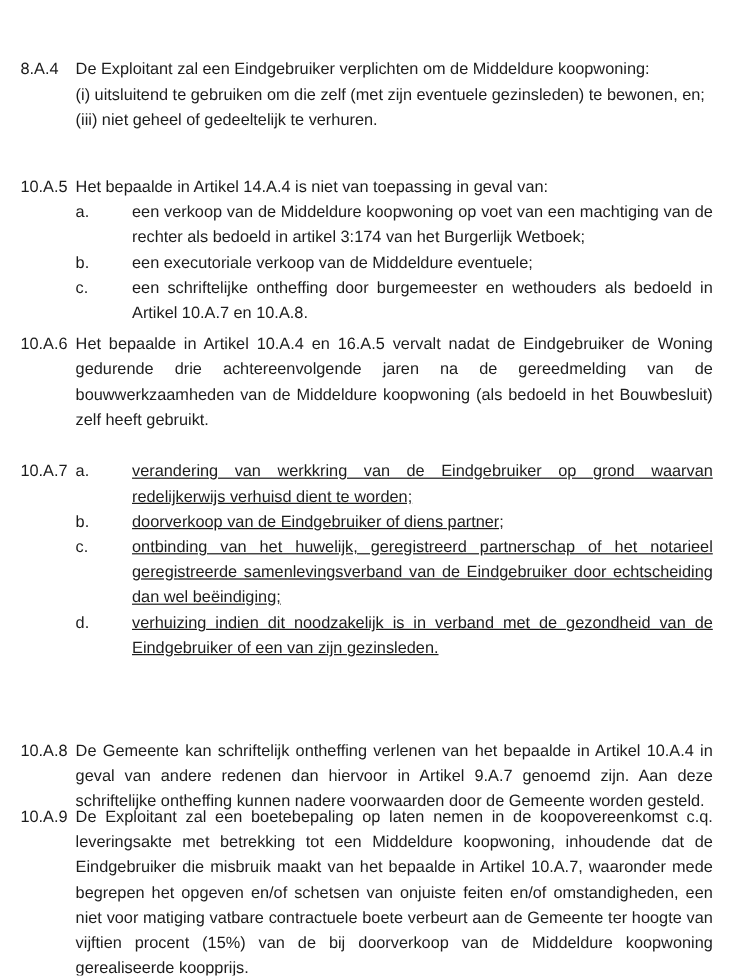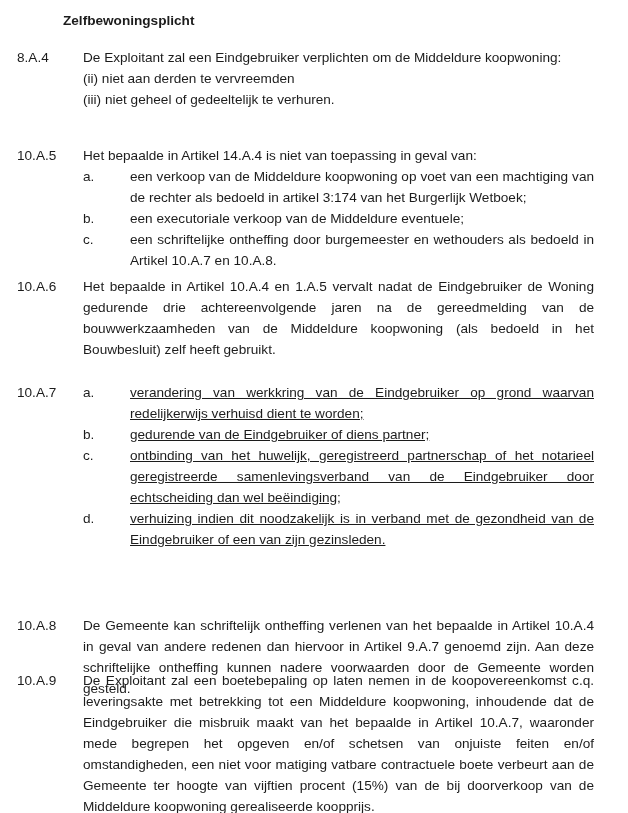--- a/index.html
+++ b/index.html
@@ -37,21 +37,21 @@
       width: 577px;
       line-height: 21px;
     }
     .art-num {
       position: absolute;
       left: 0;
       top: 0;
       width: 46px;
     }
     .art-body {
-      margin-left: 66px;
+      margin-left: 46px;
       text-align: justify;
     }
     .art-body p {
       margin: 0;
     }
     .plain-line {
       text-align: left;
     }
     .sub-item {
       position: relative;
@@ -71,27 +71,26 @@
     #art-10a6 { top: 276px; }
     #art-10a7 { top: 382px; text-decoration: underline; }
     #art-10a8 { top: 615px; }
     #art-10a9 { top: 670px; }
   </style>
 </head>
 <body>
 
 <div class="page">
 
-  <div class="title">Zelfbewoningsplicht</div>
 
   <div class="article" id="art-10a4">
     <div class="art-num">8.A.4</div>
     <div class="art-body">
       <p class="plain-line">De Exploitant zal een Eindgebruiker verplichten om de Middeldure koopwoning:</p>
-      <p class="plain-line">(ii) niet aan derden te vervreemden</p>
+      <p class="plain-line">(i) uitsluitend te gebruiken om die zelf (met zijn eventuele gezinsleden) te bewonen, en;</p>
       <p class="plain-line">(iii) niet geheel of gedeeltelijk te verhuren.</p>
     </div>
   </div>
 
   <div class="article" id="art-10a5">
     <div class="art-num">10.A.5</div>
     <div class="art-body">
       <p class="plain-line">Het bepaalde in Artikel 14.A.4 is niet van toepassing in geval van:</p>
       <div class="sub-item">
         <span class="sub-letter">a.</span>
@@ -104,34 +103,34 @@
       <div class="sub-item">
         <span class="sub-letter">c.</span>
         <span class="sub-text">een schriftelijke ontheffing door burgemeester en wethouders als bedoeld in Artikel 10.A.7 en 10.A.8.</span>
       </div>
     </div>
   </div>
 
   <div class="article" id="art-10a6">
     <div class="art-num">10.A.6</div>
     <div class="art-body">
-      <p>Het bepaalde in Artikel 10.A.4 en 1.A.5 vervalt nadat de Eindgebruiker de Woning gedurende drie achtereenvolgende jaren na de gereedmelding van de bouwwerkzaamheden van de Middeldure koopwoning (als bedoeld in het Bouwbesluit) zelf heeft gebruikt.</p>
+      <p>Het bepaalde in Artikel 10.A.4 en 16.A.5 vervalt nadat de Eindgebruiker de Woning gedurende drie achtereenvolgende jaren na de gereedmelding van de bouwwerkzaamheden van de Middeldure koopwoning (als bedoeld in het Bouwbesluit) zelf heeft gebruikt.</p>
     </div>
   </div>
 
   <div class="article" id="art-10a7">
     <div class="art-num">10.A.7</div>
     <div class="art-body">
       <div class="sub-item">
         <span class="sub-letter">a.</span>
         <span class="sub-text">verandering van werkkring van de Eindgebruiker op grond waarvan redelijkerwijs verhuisd dient te worden;</span>
       </div>
       <div class="sub-item">
         <span class="sub-letter">b.</span>
-        <span class="sub-text">gedurende van de Eindgebruiker of diens partner;</span>
+        <span class="sub-text">doorverkoop van de Eindgebruiker of diens partner;</span>
       </div>
       <div class="sub-item">
         <span class="sub-letter">c.</span>
         <span class="sub-text">ontbinding van het huwelijk, geregistreerd partnerschap of het notarieel geregistreerde samenlevingsverband van de Eindgebruiker door echtscheiding dan wel beëindiging;</span>
       </div>
       <div class="sub-item">
         <span class="sub-letter">d.</span>
         <span class="sub-text">verhuizing indien dit noodzakelijk is in verband met de gezondheid van de Eindgebruiker of een van zijn gezinsleden.</span>
       </div>
     </div>

